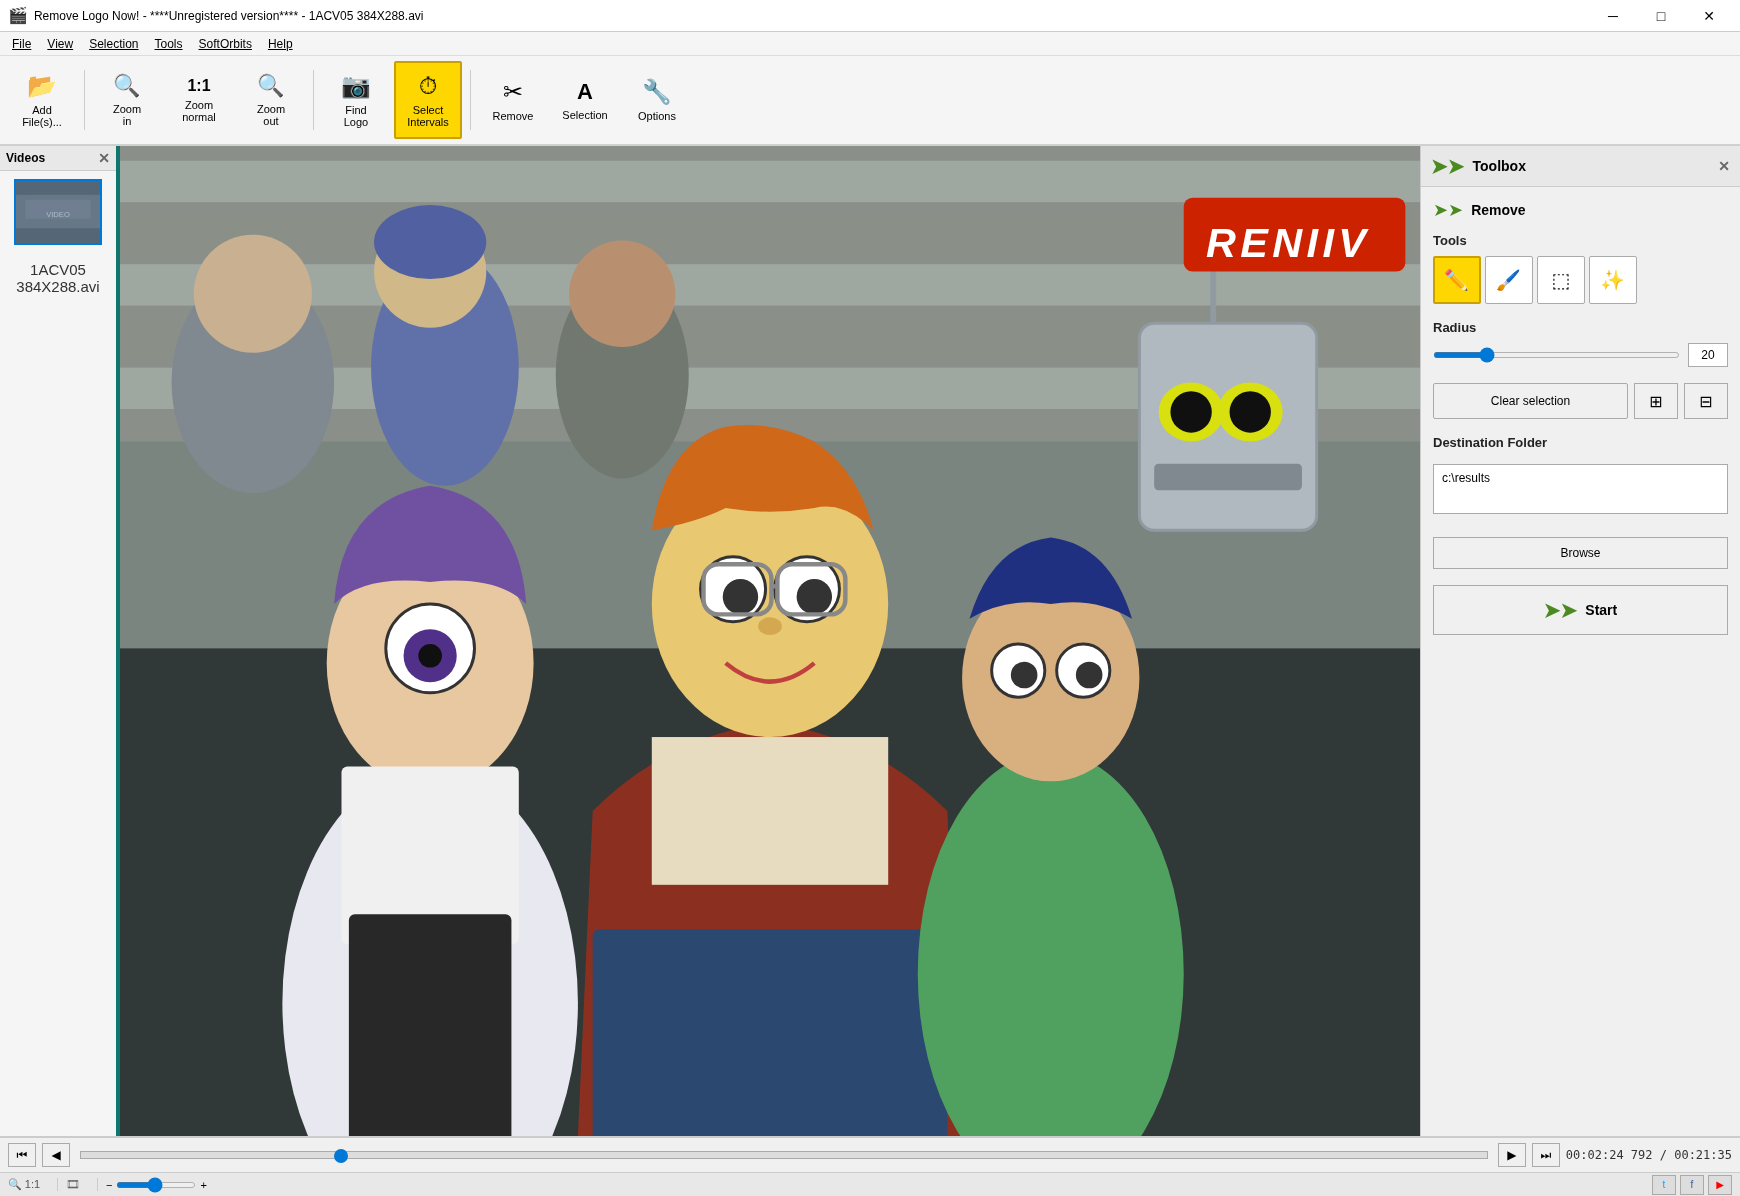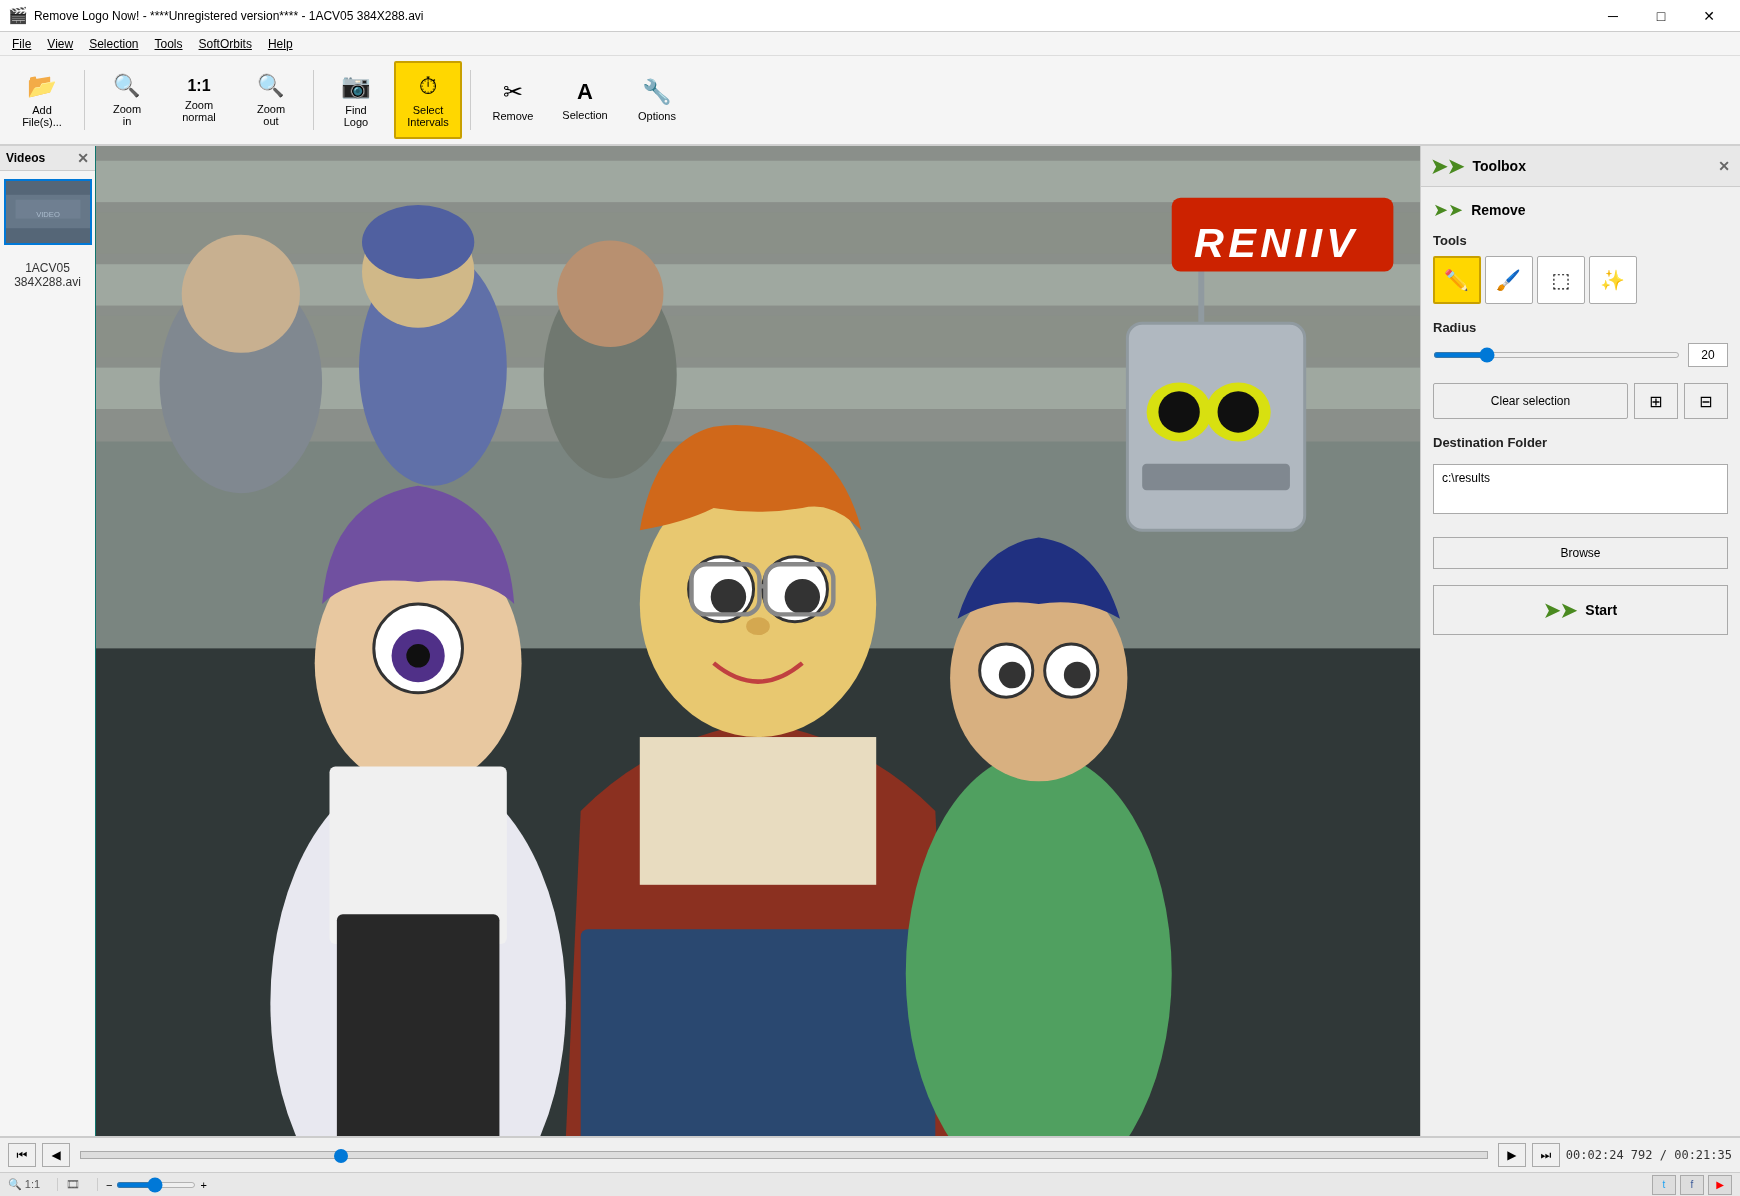--- a/index.html
+++ b/index.html
@@ -70,23 +70,23 @@
     .toolbar-sep { width: 1px; height: 60px; background: #ccc; margin: 0 4px; }
 
     
     #main-area {
       display: flex;
       height: calc(1196px - 32px - 24px - 90px - 60px);
     }
 
     
     #videos-panel {
-      width: 96px;
+      width: 120px;
       background: #f5f5f5;
-      border-right: 1px solid #0f766e;
+      border-right: 4px solid #0f766e;
       display: flex;
       flex-direction: column;
     }
     #videos-header {
       display: flex;
       align-items: center;
       justify-content: space-between;
       padding: 4px 6px;
       background: #e8e8e8;
       border-bottom: 1px solid #ccc;
@@ -111,21 +111,21 @@
       border: 2px solid #0078d7;
       display: flex;
       align-items: center;
       justify-content: center;
       color: #aaa;
       font-size: 10px;
       position: relative;
       overflow: hidden;
     }
     .thumb-label {
-      font-size: 12px;
+      font-size: 15px;
       text-align: center;
       margin-top: 4px;
       color: #333;
     }
 
     
     #video-area {
       flex: 1;
       background: #1a1a1a;
       position: relative;

